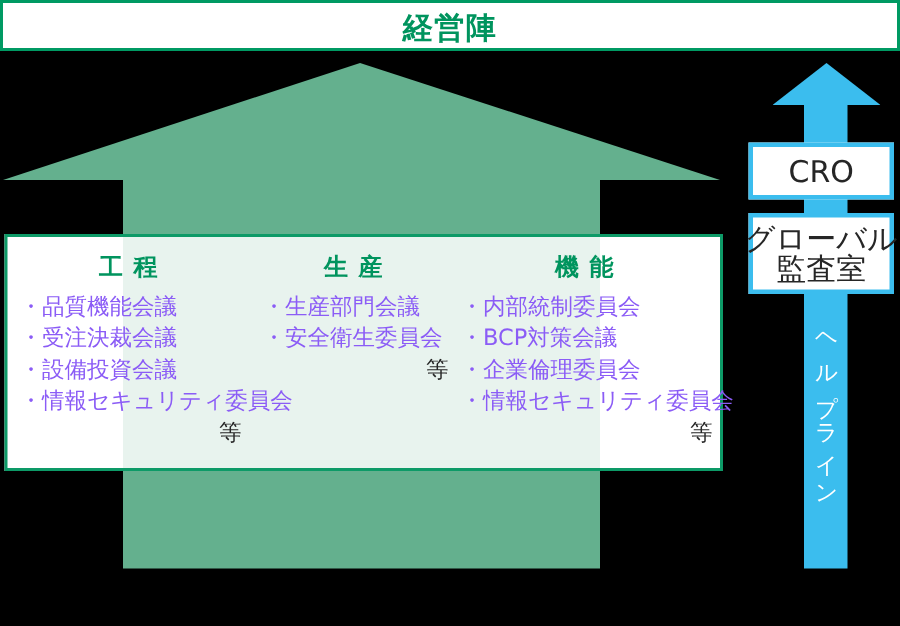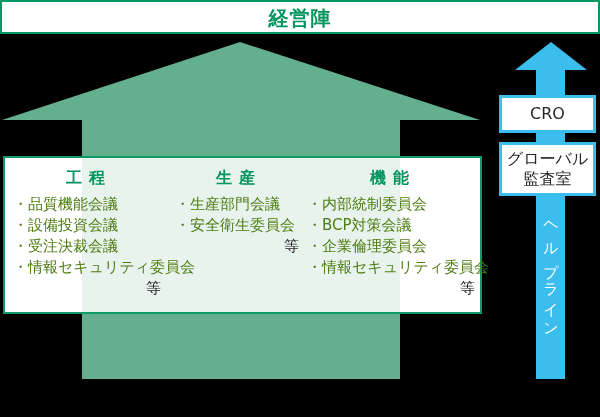--- a/index.html
+++ b/index.html
@@ -39,37 +39,37 @@
     position:absolute;left:3px;top:156px;width:479px;height:158px;background:#fff;
     border:2px solid #0d9a67;box-sizing:border-box;z-index:20;
   }
   .tint{position:absolute;left:77px;top:0;width:318px;height:100%;background:#e8f3ee;}
   .col{position:absolute;top:6px;}
   .col-h{
     color:#00945e;font-size:16px;font-weight:bold;letter-spacing:7px;
     text-align:center;height:30px;line-height:28px;white-space:nowrap;
   }
   .li{
-    color:#4d7c0f;font-size:15px;line-height:21px;white-space:nowrap;
+    color:#8b5cf6;font-size:15px;line-height:21px;white-space:nowrap;
   }
   .etc{
     color:#262626;font-size:15px;line-height:21px;text-align:right;padding-right:4px;
   }
   .col1{left:8px;width:152px;}
   .col2{left:170px;width:128px;}
   .col3{left:302px;width:172px;}
   
   .blue-box{
     position:absolute;left:499px;width:97px;background:#fff;border:3px solid #3bbdee;
     box-sizing:border-box;display:flex;flex-direction:column;align-items:center;
     justify-content:center;z-index:25;
   }
   .blue-box.cro{top:95px;height:38px;}
   .blue-box.audit{top:142px;height:54px;}
-  .blue-box span{color:#262626;font-size:16px;line-height:20px;white-space:nowrap;}
+  .blue-box span{color:#262626;font-size:20px;line-height:20px;white-space:nowrap;}
   .helpline{
     position:absolute;left:542px;top:212px;height:120px;z-index:25;
     writing-mode:vertical-rl;text-orientation:upright;
     color:#ffffff;font-size:15px;letter-spacing:3px;line-height:17px;white-space:nowrap;
   }
 </style>
 </head>
 <body>
 
 <div class="stage">
@@ -83,22 +83,22 @@
   <div class="banner top">
     <span>経営陣</span>
   </div>
 
   <div class="content-box">
     <div class="tint"></div>
 
     <div class="col col1">
       <div class="col-h">工程</div>
       <div class="li">・品質機能会議</div>
+      <div class="li">・受注決裁会議</div>
       <div class="li">・設備投資会議</div>
-      <div class="li">・受注決裁会議</div>
       <div class="li">・情報セキュリティ委員会</div>
       <div class="etc">等</div>
     </div>
 
     <div class="col col2">
       <div class="col-h">生産</div>
       <div class="li">・生産部門会議</div>
       <div class="li">・安全衛生委員会</div>
       <div class="etc">等</div>
     </div>

